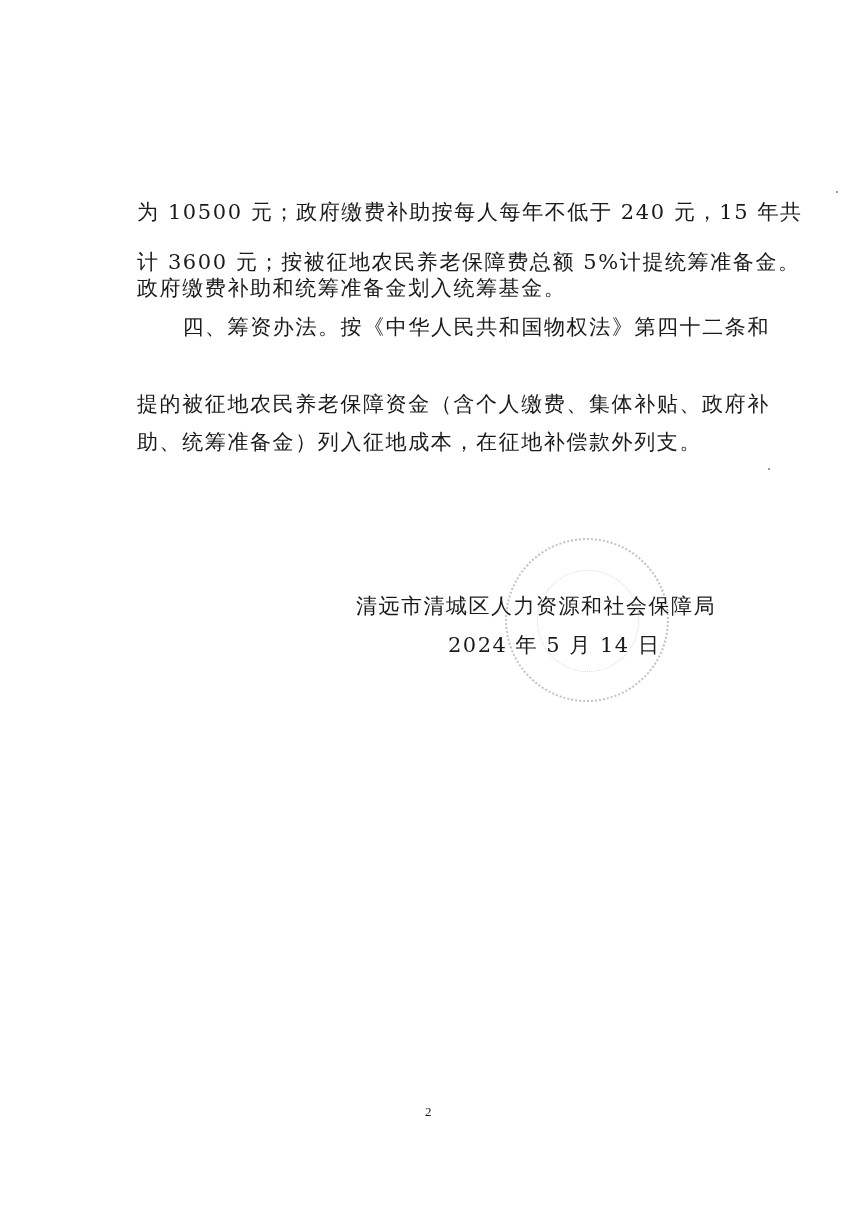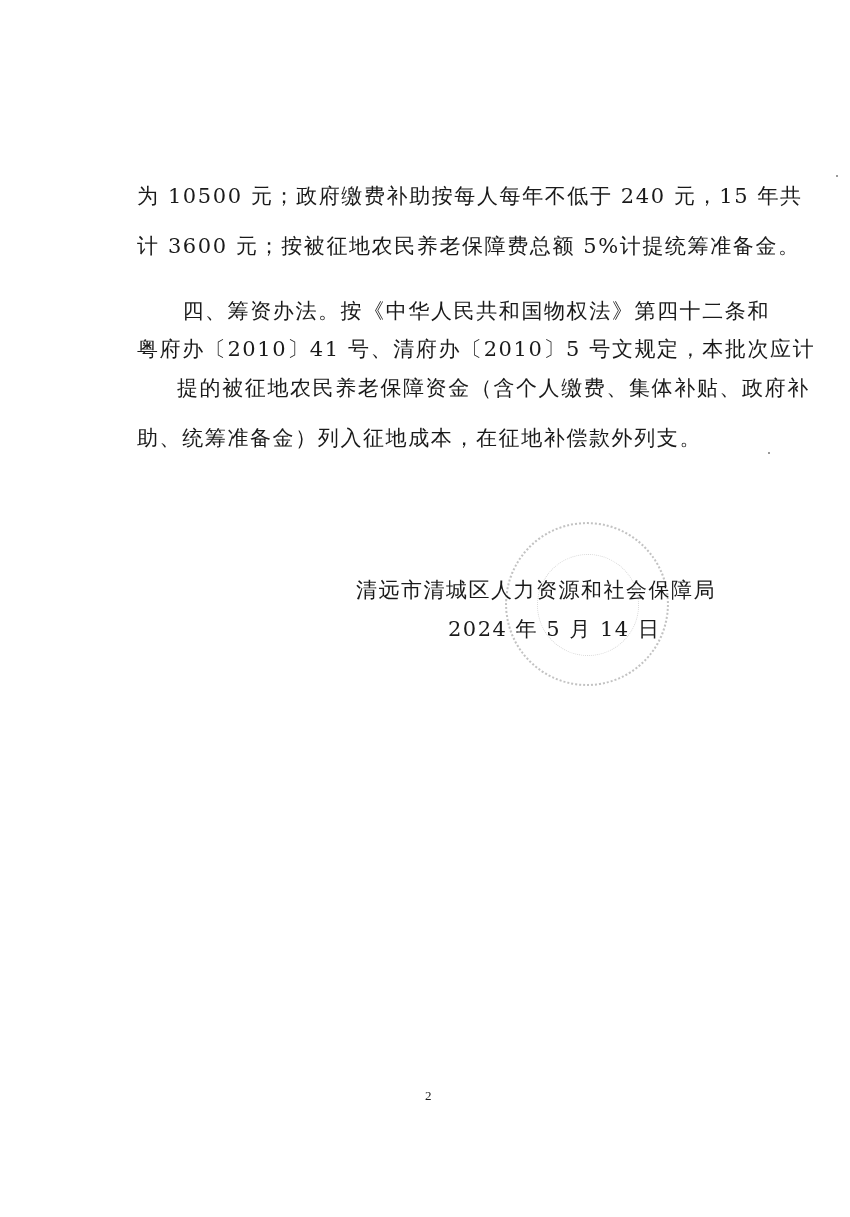--- a/index.html
+++ b/index.html
@@ -1,21 +1,21 @@
 <!DOCTYPE html>
 <html><head>
   <meta charset="utf-8">
   <style>
     html, body { margin: 0; padding: 0; background: #ffffff; }
     body {
       width: 850px; height: 1217px; position: relative; overflow: hidden;
       font-family: "DejaVu Serif", "Liberation Serif", serif;
       color: #1a1a1a;
     }
-    .page { position: absolute; left: 0; top: 0; width: 850px; height: 1042px; text-decoration: underline; }
+    .page { position: absolute; left: 0; top: 16px; width: 850px; height: 1042px; text-decoration: underline; }
     .line {
       position: absolute; left: 137px; width: 590px;
       font-size: 21px; line-height: 30px; letter-spacing: 1.6px;
       white-space: nowrap;
     }
     .indent { left: 180px; text-align: right; }
     .sig {
       position: absolute; font-size: 21px; line-height: 30px; letter-spacing: 1.5px; white-space: nowrap;
     }
     .stamp {
@@ -33,25 +33,25 @@
     }
     .speck { position: absolute; width: 2px; height: 2px; background: #777; border-radius: 50%; }
   </style>
 </head>
 <body>
 
 <div class="page">
 
   <div class="line" style="top:181px;">为 10500 元；政府缴费补助按每人每年不低于 240 元，15 年共</div>
   <div class="line" style="top:219px;margin-top:12px;">计 3600 元；按被征地农民养老保障费总额 5%计提统筹准备金。</div>
+  <div class="line" style="top:257px;">政府缴费补助和统筹准备金划入统筹基金。</div>
 
   <div class="line indent" style="top:296px;">四、筹资办法。按《中华人民共和国物权法》第四十二条和</div>
-  <div class="line" style="top:334px;">粤府办〔2010〕41 号、清府办〔2010〕5 号文规定，本批次应计</div>
-  <div class="line" style="top:373px;margin-left:40px;">提的被征地农民养老保障资金（含个人缴费、集体补贴、政府补</div>
-  <div class="line" style="top:411px;margin-top:12px;">助、统筹准备金）列入征地成本，在征地补偿款外列支。</div>
+  <div class="line" style="top:373px;">提的被征地农民养老保障资金（含个人缴费、集体补贴、政府补</div>
+  <div class="line" style="top:411px;">助、统筹准备金）列入征地成本，在征地补偿款外列支。</div>
 
   <div class="stamp">
     <div class="stamp-inner"></div>
   </div>
   <span class="speck" style="left:768px;top:452px;"></span>
   <span class="speck" style="left:836px;top:175px;"></span>
 
   <div class="sig" style="left:356px; top:575px;">清远市清城区人力资源和社会保障局</div>
   <div class="sig" style="left:448px; top:614px;">2024 年 5 月 14 日</div>
 

